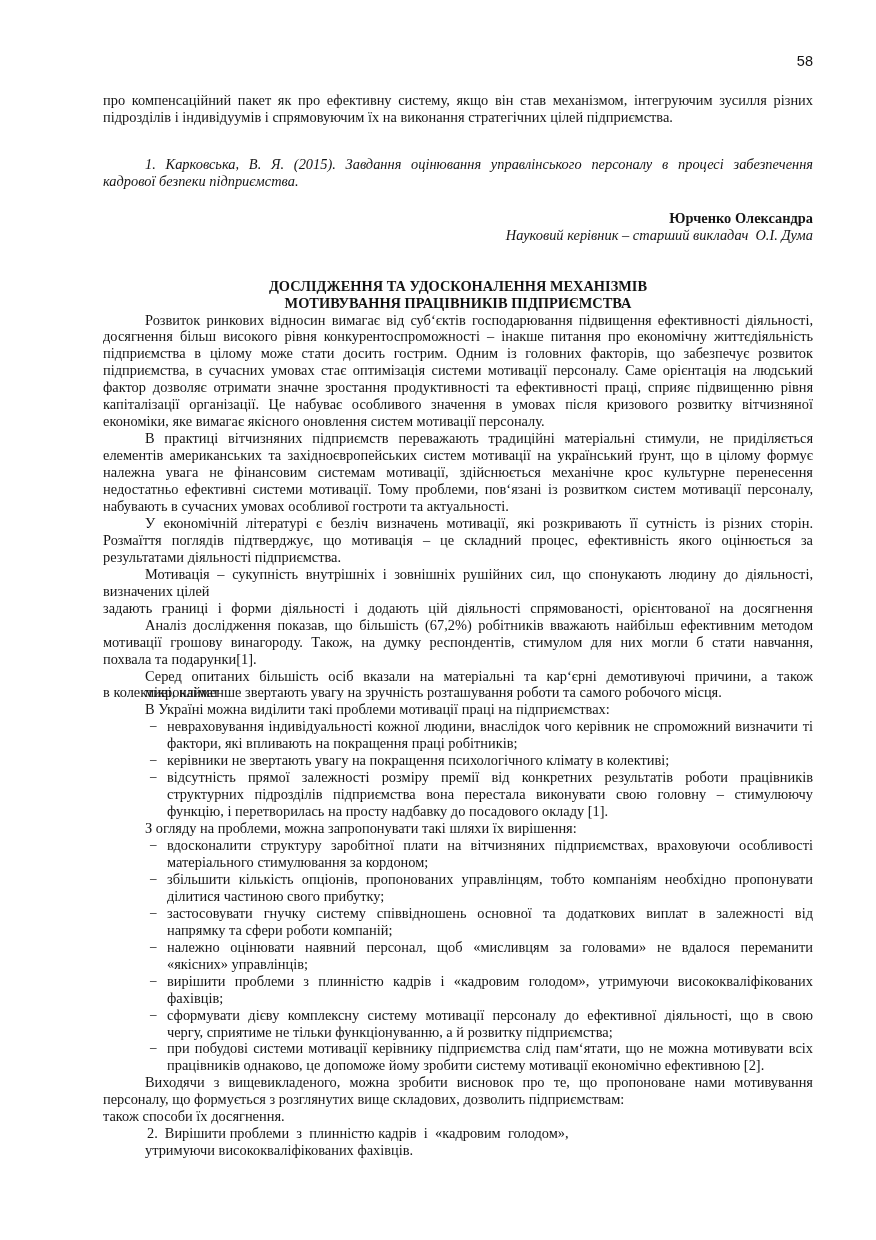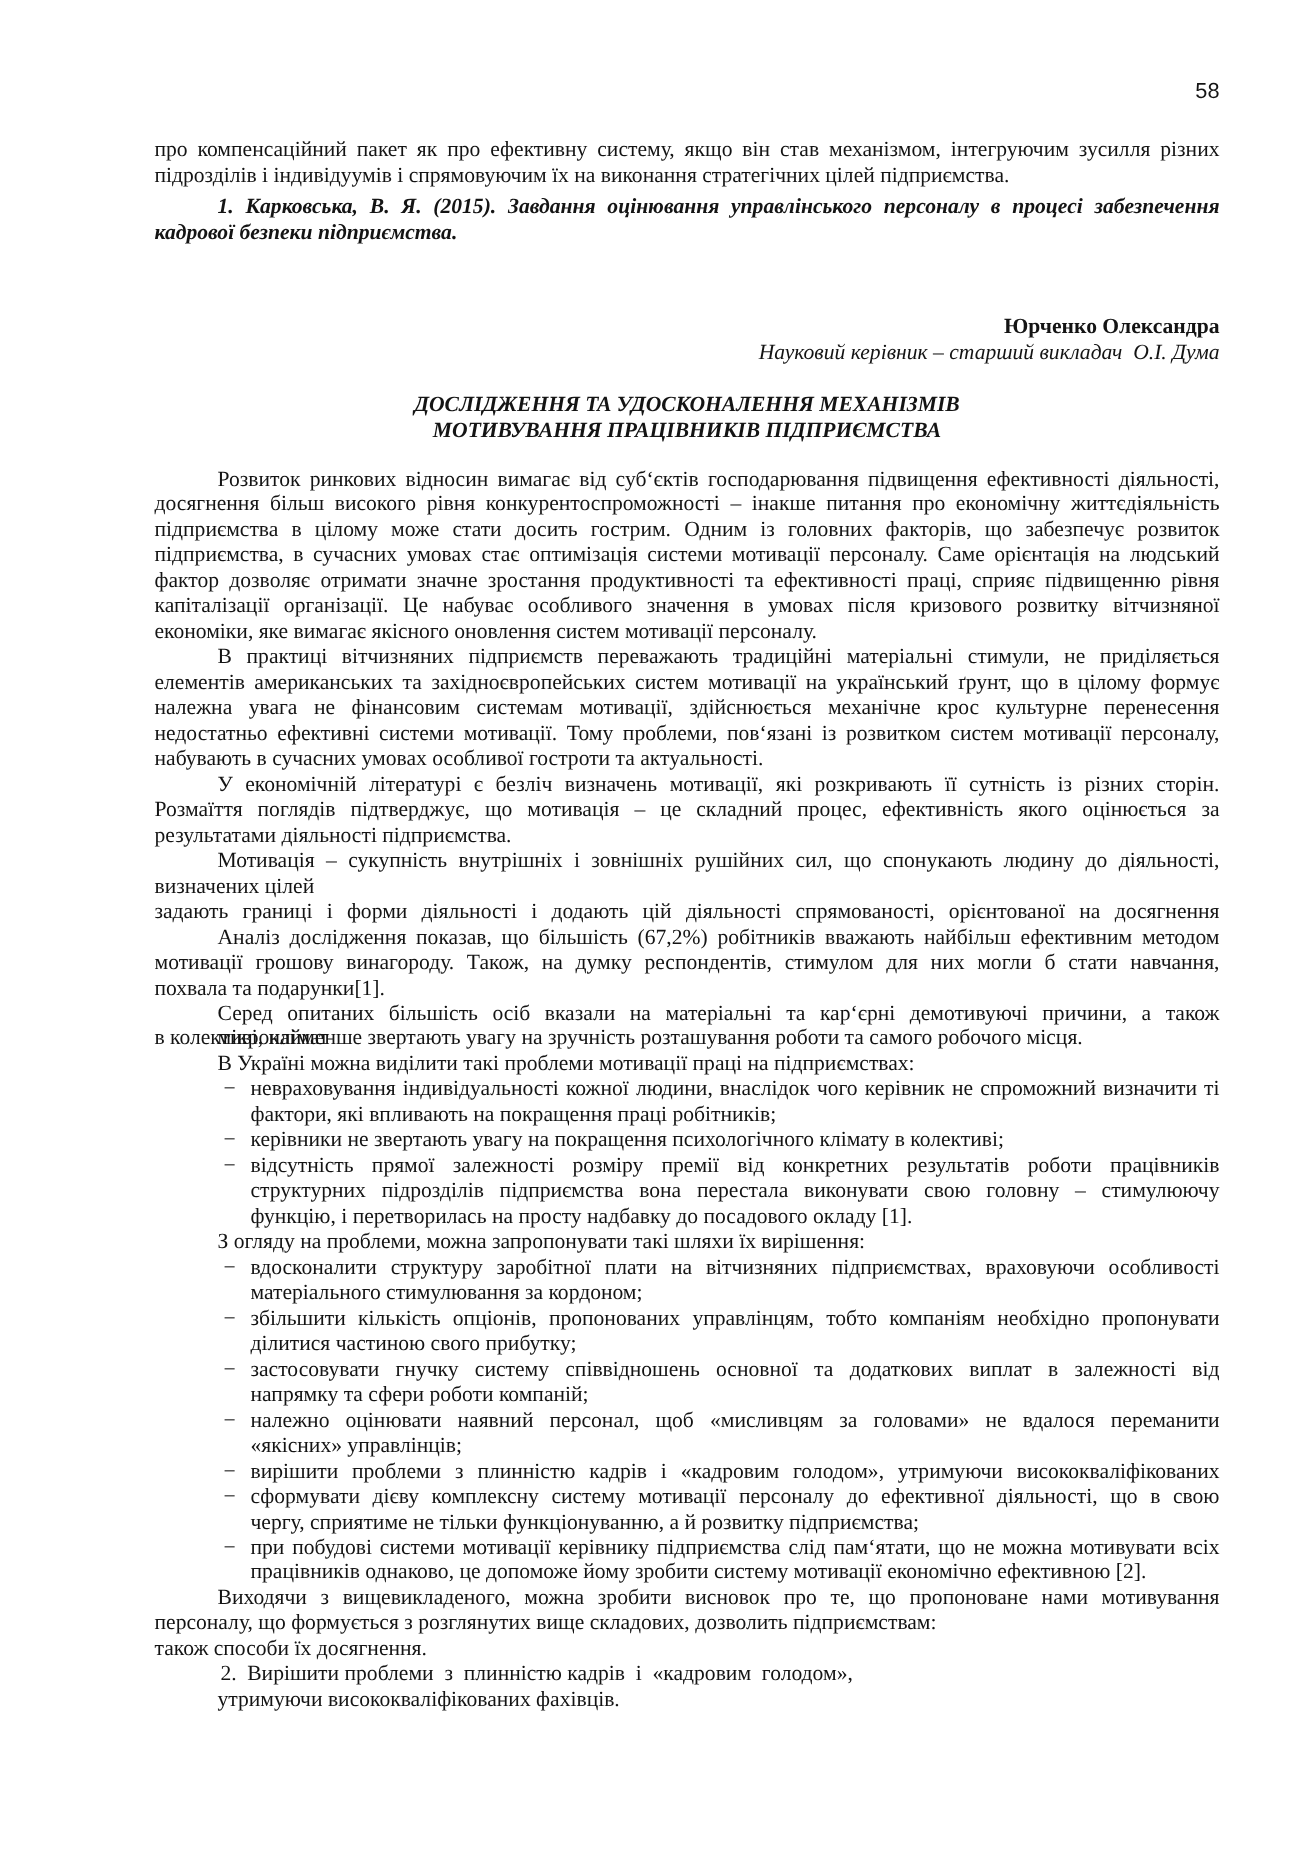--- a/index.html
+++ b/index.html
@@ -48,23 +48,23 @@
       left: 46px;
       top: 0;
     }
     .italic { font-style: italic; }
     .bold { font-weight: bold; }
     .right { text-align: right; text-align-last: right; }
     .center { text-align: center; text-align-last: center; }
     .num-gap { margin-right: 7px; }
 
     #continuation { top: 92px; }
-    #reference { top: 130px; font-weight: bold; }
+    #reference { top: 156px; }
     #author { top: 210px; }
-    #title { top: 262px; font-style: italic; }
+    #title { top: 278px; }
     #body { top: 311.5px; }
   </style>
 </head>
 <body>
 
 <div class="page">
 
   <div class="page-number">58</div>
 
   <div id="continuation" class="block block17">
@@ -167,20 +167,21 @@
         <div class="ln bl last">напрямку та сфери роботи компаній;</div>
       </div>
 
       <div class="list-item">
         <div class="ln bl"><span class="dash">−</span><span>належно оцінювати наявний персонал, щоб «мисливцям за головами» не вдалося переманити</span></div>
         <div class="ln bl last">«якісних» управлінців;</div>
       </div>
 
       <div class="list-item">
         <div class="ln bl"><span class="dash">−</span><span>вирішити проблеми з плинністю кадрів і «кадровим голодом», утримуючи висококваліфікованих</span></div>
+        <div class="ln bl last">фахівців;</div>
       </div>
 
       <div class="list-item">
         <div class="ln bl"><span class="dash">−</span><span>сформувати дієву комплексну систему мотивації персоналу до ефективної діяльності, що в свою</span></div>
         <div class="ln bl last">чергу, сприятиме не тільки функціонуванню, а й розвитку підприємства;</div>
       </div>
 
       <div class="list-item">
         <div class="ln bl"><span class="dash">−</span><span>при побудові системи мотивації керівнику підприємства слід пам‘ятати, що не можна мотивувати всіх</span></div>
         <div class="ln bl last">працівників однаково, це допоможе йому зробити систему мотивації економічно ефективною [2].</div>

